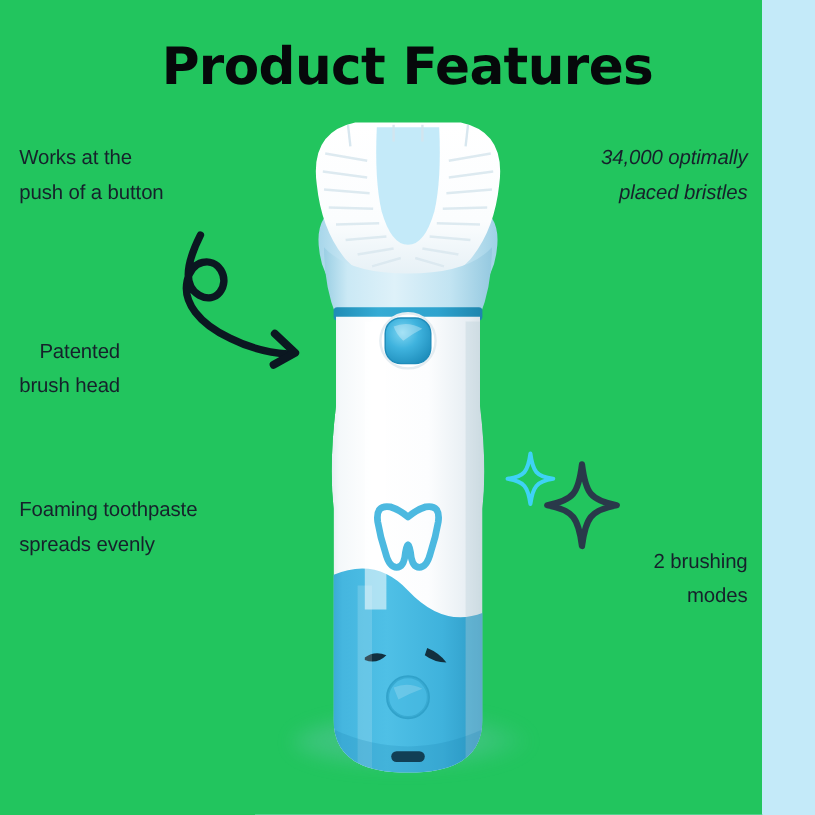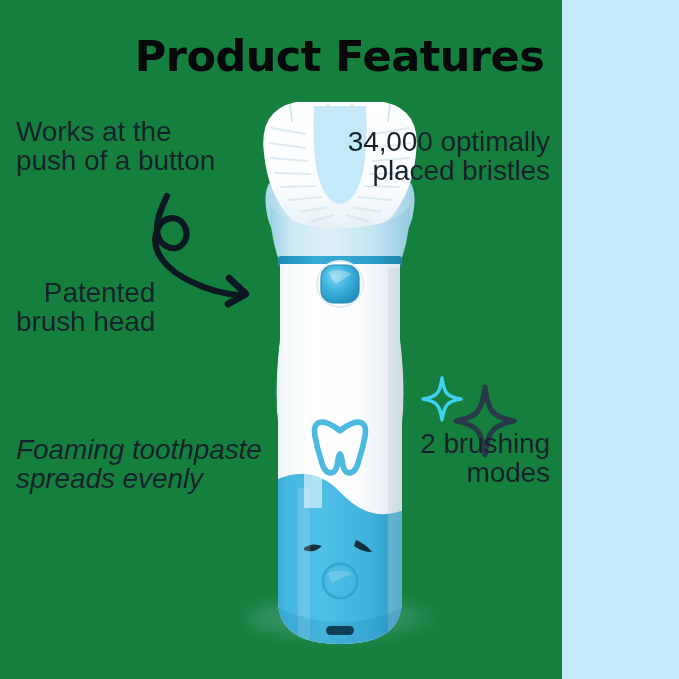--- a/index.html
+++ b/index.html
@@ -8,23 +8,23 @@
   }
   body {
     width: 679px;
     height: 679px;
     background: #c4eaf9;
     font-family: "Liberation Sans", sans-serif;
     overflow: hidden;
   }
   #page {
     position: relative;
-    width: 562px;
+    width: 635px;
     height: 679px;
-    background: #15803d;
+    background: #22c55e;
     overflow: hidden;
   }
 
   
   #title {
     position: absolute;
     top: 31px;
     left: 0;
     width: 679px;
     text-align: center;
@@ -33,38 +33,38 @@
     font-weight: 700;
     letter-spacing: -0.5px;
     color: #06080a;
     font-family: "DejaVu Sans", sans-serif;
     -webkit-font-smoothing: antialiased;
   }
 
   
   .feature {
     position: absolute;
-    font-size: 28px;
+    font-size: 17px;
     line-height: 29px;
     color: #16212b;
     font-family: "Liberation Sans", sans-serif;
     white-space: pre-line;
     letter-spacing: -0.1px;
   }
   .feature.left  { text-align: left;  left: 16px; }
   .feature.right { text-align: right; right: 12px; }
 
   #f-push    { top: 117px; }
   #f-patent  { top: 278px; text-align: right; }
-  #f-foam    { top: 435px; font-style: italic; }
+  #f-foam    { top: 410px; }
   #f-travel  { top: 593px; }
 
-  #f-bristles { top: 127px; }
+  #f-bristles { top: 117px; font-style: italic; }
   #f-timer    { top: 278px; }
-  #f-modes    { top: 429px; }
+  #f-modes    { top: 453px; }
   #f-sensors  { top: 593px; }
 
   
   #arrow {
     position: absolute;
     left: 136px;
     top: 190px;
     width: 140px;
     height: 125px;
   }

